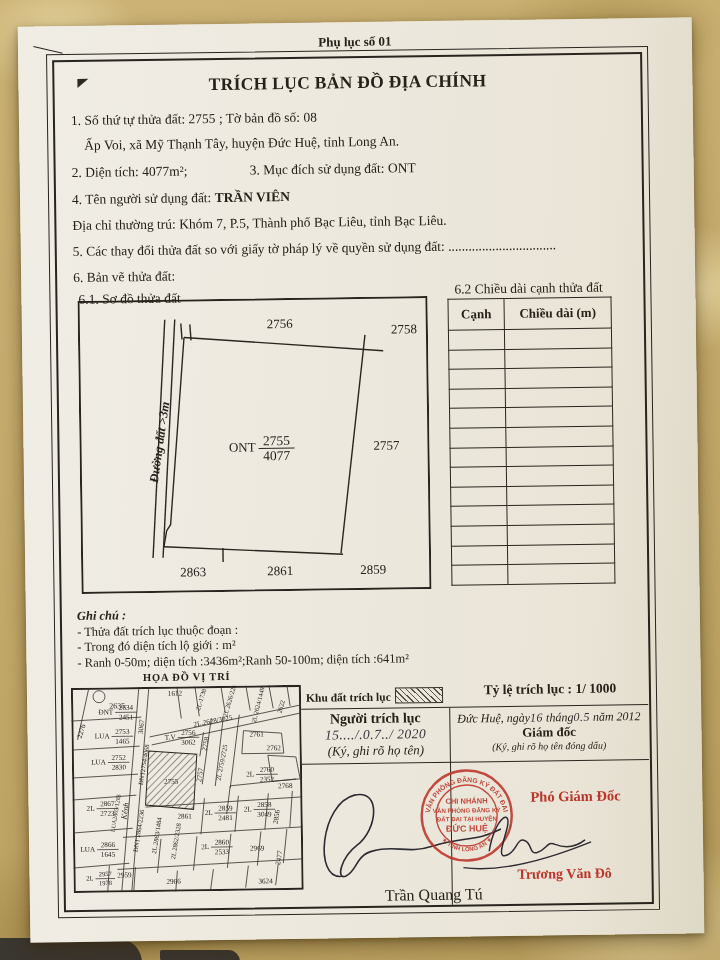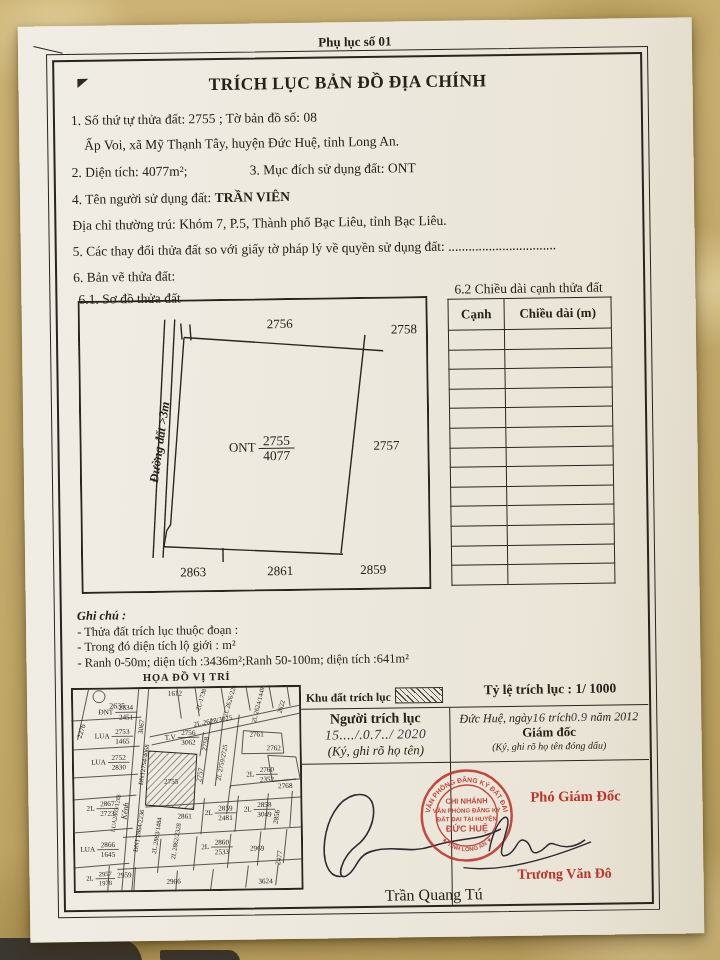--- a/index.html
+++ b/index.html
@@ -347,21 +347,21 @@
       <div class="vline"></div>
       <div class="hline"></div>
 
       <div class="cellA1">
         <div class="role">Người trích lục</div>
         <div class="hand">15..../.0.7../ 2020</div>
         <div class="note">(Ký, ghi rõ họ tên)</div>
       </div>
 
       <div class="cellB1">
-        <div class="pd"><span>Đức Huệ, ngày</span><span class="hand" style="font-size:12px">16</span><span> trích</span><span class="hand" style="font-size:12px">0.9</span><span> năm 2012</span></div>
+        <div class="pd"><span>Đức Huệ, ngày</span><span class="hand" style="font-size:12px">16</span><span> tháng</span><span class="hand" style="font-size:12px">0.5</span><span> năm 2012</span></div>
         <div class="role">Giám đốc</div>
         <div class="note">(Ký, ghi rõ họ tên đóng dấu)</div>
       </div>
 
       <svg class="sig-left" width="200" height="110" viewBox="0 0 200 110">
         <path d="M30,95 C2,98 10,22 44,14 C72,8 66,50 46,64 C30,76 24,98 34,95 C46,90 44,74 62,70 C84,64 96,74 122,66 C152,57 166,62 190,50" fill="none" stroke="#2e2b33" stroke-width="1.6"></path>
       </svg>
       <div class="name-left">Trần Quang Tú</div>
 
       <svg class="stamp" width="96" height="96" viewBox="0 0 96 96" opacity="0.88">

